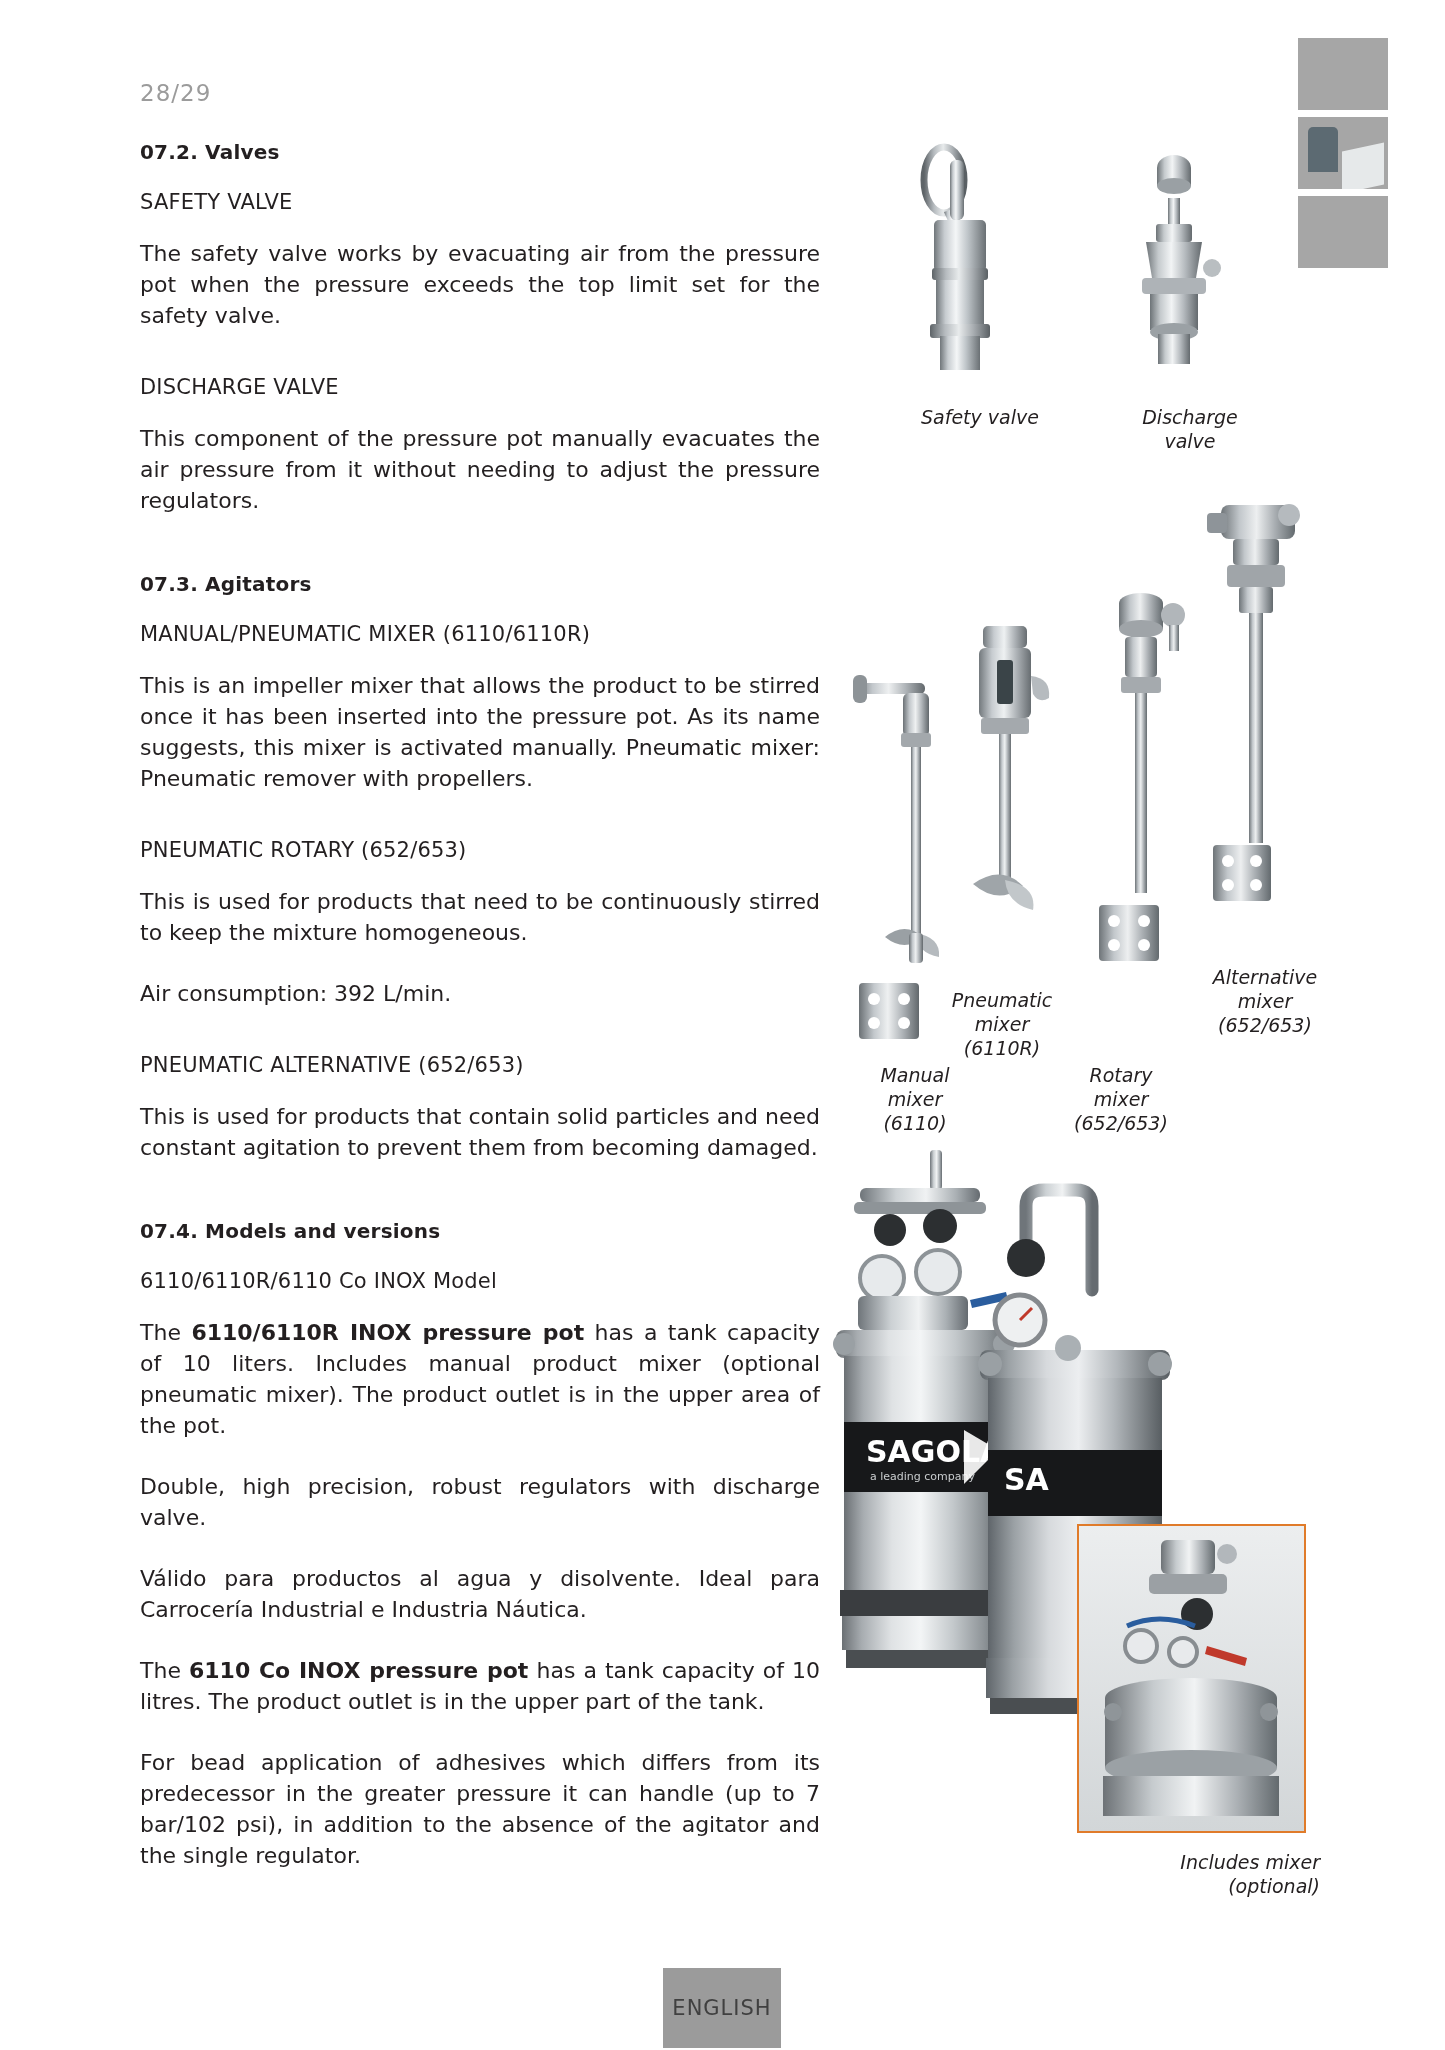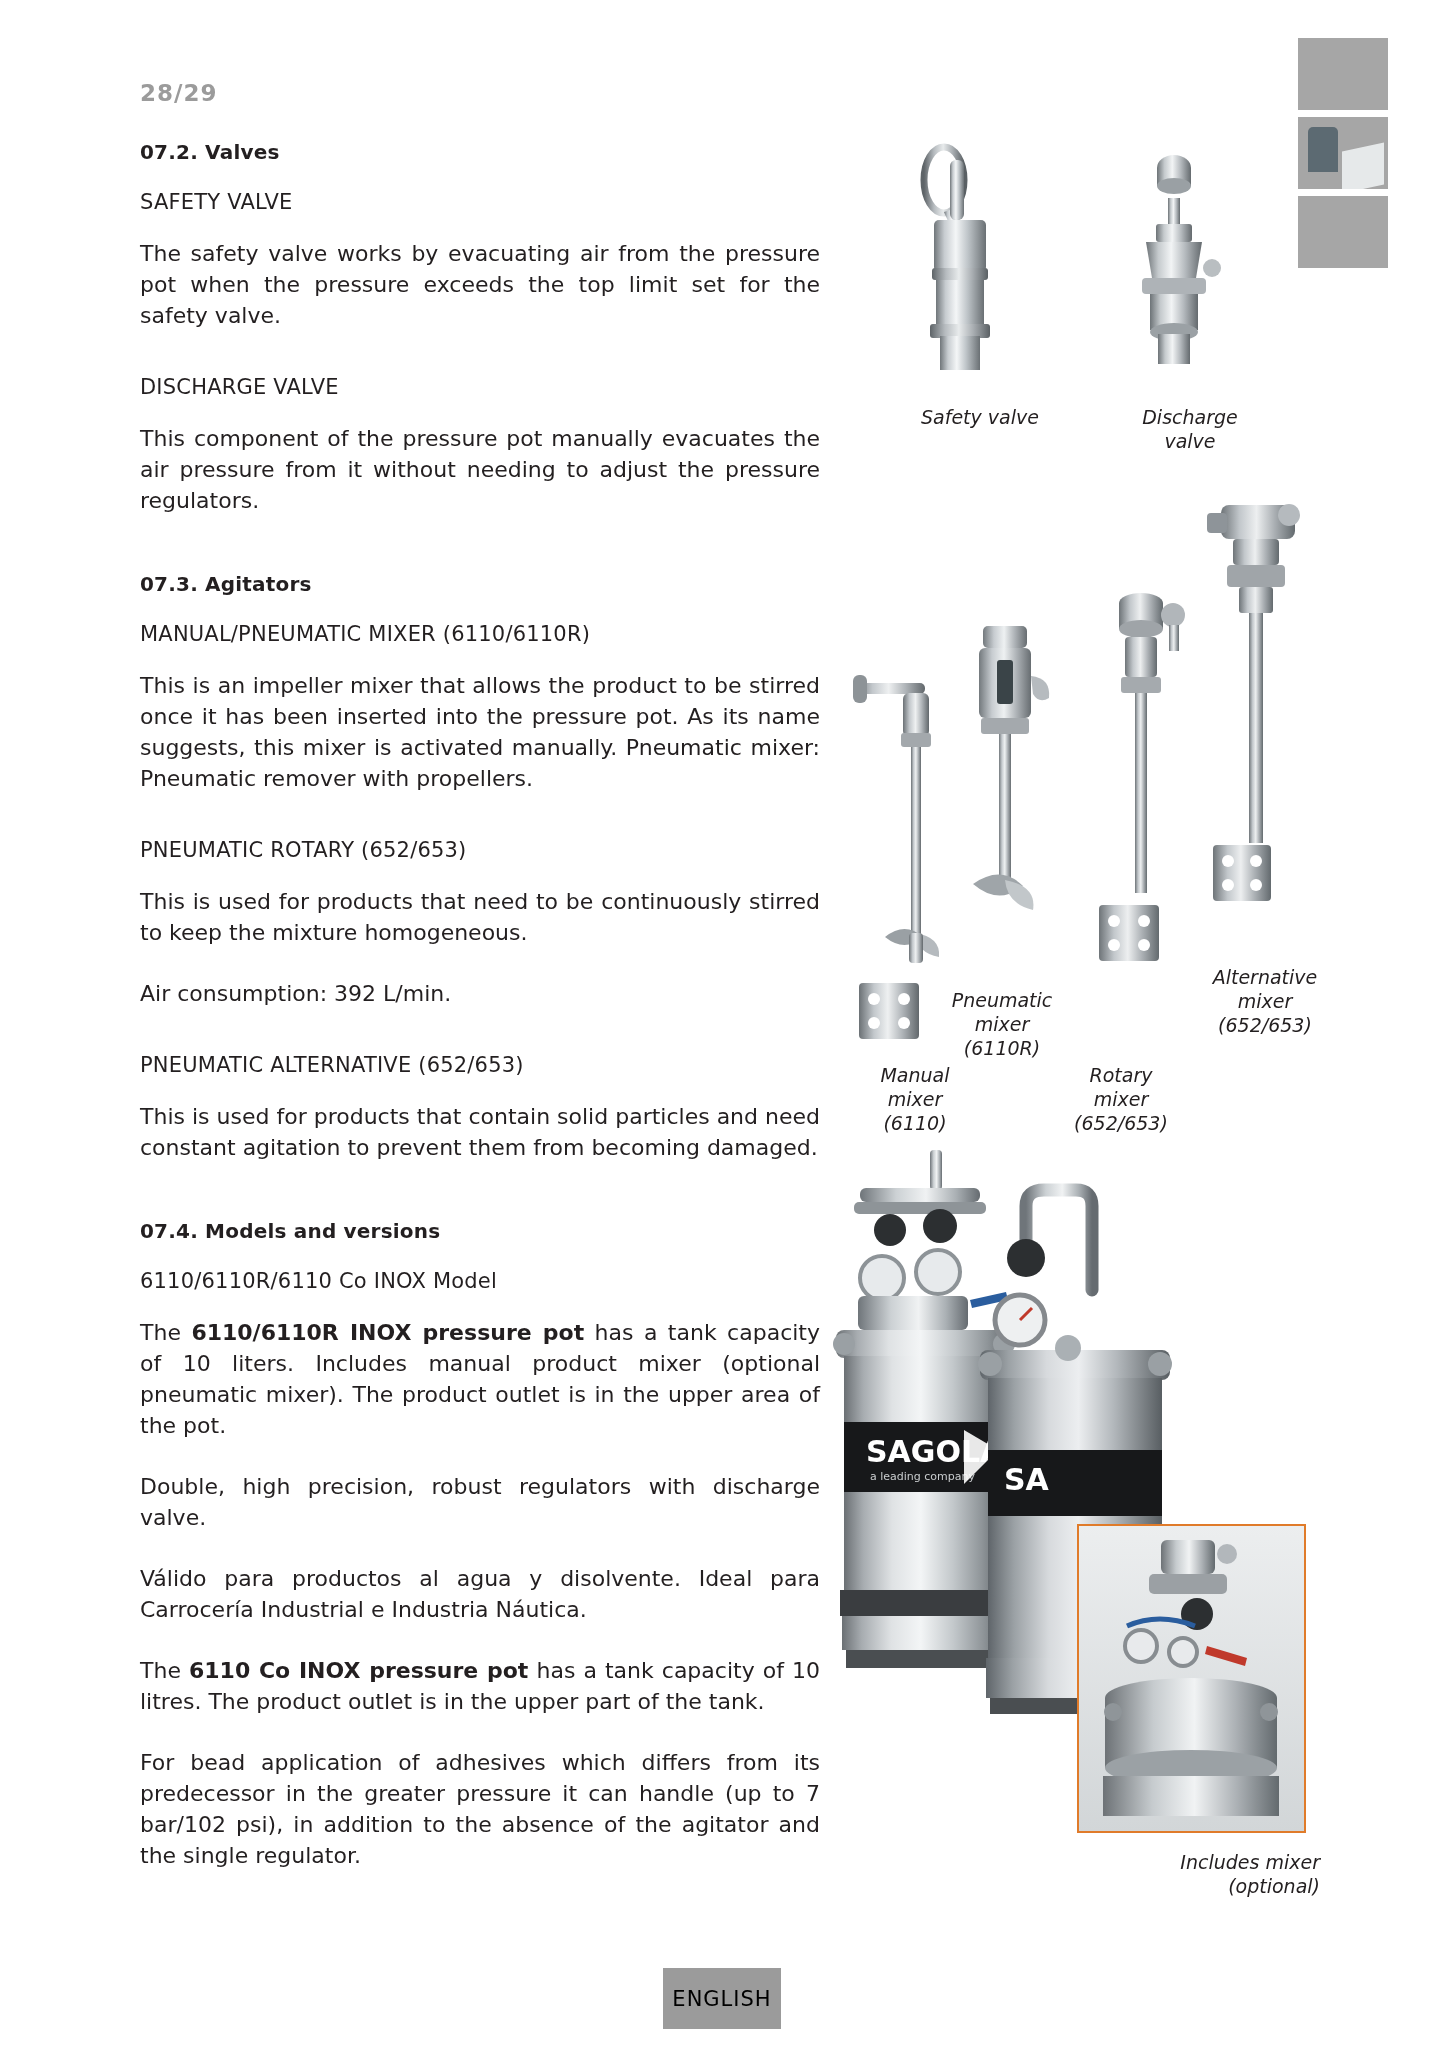--- a/index.html
+++ b/index.html
@@ -15,21 +15,21 @@
     color: #231f20;
     overflow: hidden;
   }
 
   
   .page-number {
     position: absolute;
     left: 140px;
     top: 80px;
     font-size: 23px;
-    font-weight: bold;
+    font-weight: normal;
     letter-spacing: 1px;
     color: #9b9b9b;
   }
 
   
   .photo-strip {
     position: absolute;
     left: 1298px;
     top: 38px;
     width: 90px;
@@ -115,23 +115,23 @@
     background: linear-gradient(180deg,#e9ebec 0%, #d3d7d9 100%);
     overflow: hidden;
   }
 
   
   .footer-tab {
     position: absolute;
     left: 663px;
     top: 1968px;
     width: 118px;
-    height: 61px;
+    height: 80px;
     background: #9b9b9b;
-    color: #000000;
+    color: #404040;
     font-size: 21px;
     letter-spacing: 1px;
     display: flex;
     align-items: center;
     justify-content: center;
     text-align: center;
   }
 </style>
 </head>
 <body>

